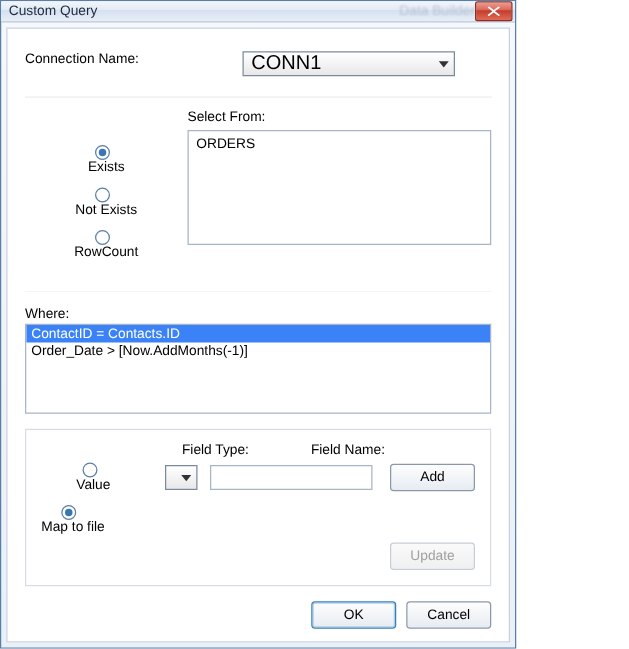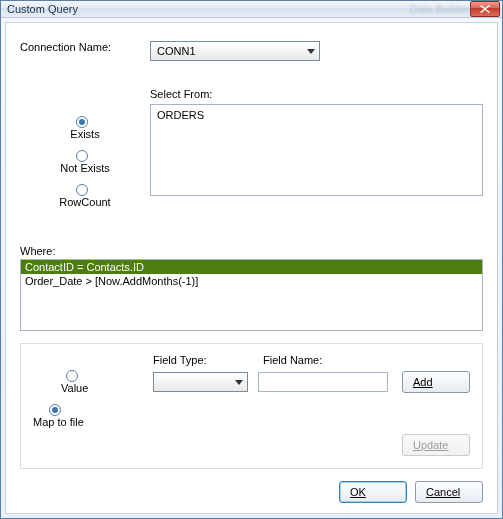--- a/index.html
+++ b/index.html
@@ -6,21 +6,21 @@
   html, body { margin: 0; padding: 0; }
   body {
     font-family: "Segoe UI", Tahoma, sans-serif;
     font-size: 11px;
     background: #fff;
     width: 503px;
     height: 519px;
     overflow: hidden;
   }
   .window {
-    width: 503px;
+    width: 413px;
     height: 519px;
     border: 1px solid #5a7ea5;
     background: linear-gradient(#f5f8fc, #eaf0f8);
     display: flex;
     flex-direction: column;
   }
   .titlebar {
     height: 22px;
     background: linear-gradient(to bottom, #f3f6fb 0%, #e3eaf4 45%, #d6e1ef 46%, #e8eef7 100%);
     display: flex;
@@ -68,21 +68,22 @@
   .select {
     height: 20px;
     width: 170px;
     border: 1px solid #7a8a9e;
     background: linear-gradient(#fff, #e8e8e8);
     display: flex;
     align-items: center;
     padding: 0 4px 0 6px;
     justify-content: space-between;
     cursor: pointer;
-    font-size: 11px;
+    font-size: 16px;
+    margin-left: 44px;
   }
   .select.small { width: 95px; }
   .select .arrow {
     width: 0; height: 0;
     border-left: 4px solid transparent;
     border-right: 4px solid transparent;
     border-top: 5px solid #333;
   }
   .hr {
     height: 1px;
@@ -124,21 +125,21 @@
     background: #fff;
     height: 72px;
     overflow: hidden;
     font-size: 11px;
   }
   .listbox .item {
     padding: 1px 4px;
     white-space: nowrap;
   }
   .listbox .item.selected {
-    background: #4d7c0f;
+    background: #3b82f6;
     color: #fff;
   }
   .group {
     border: 1px solid #d8dde4;
     margin-top: 12px;
     padding: 10px 12px 12px 12px;
   }
   .group .header-row {
     display: flex;
     margin-bottom: 4px;
@@ -158,25 +159,24 @@
     font-size: 11px;
   }
   .btn {
     height: 22px;
     min-width: 68px;
     border: 1px solid #8a98aa;
     background: linear-gradient(#fdfdfd, #e7ecf2);
     border-radius: 3px;
     display: inline-flex;
     align-items: center;
-    justify-content: flex-start;
+    justify-content: center;
     font-size: 11px;
     cursor: pointer;
     padding: 0 10px;
-    text-decoration: underline;
   }
   .btn.default {
     border: 1px solid #3c7fb1;
     box-shadow: 0 0 0 1px #a7d0ef inset;
   }
   .btn.disabled {
     color: #a0a0a0;
     border-color: #c6cdd6;
     background: linear-gradient(#fafafa, #f0f0f0);
     cursor: default;

